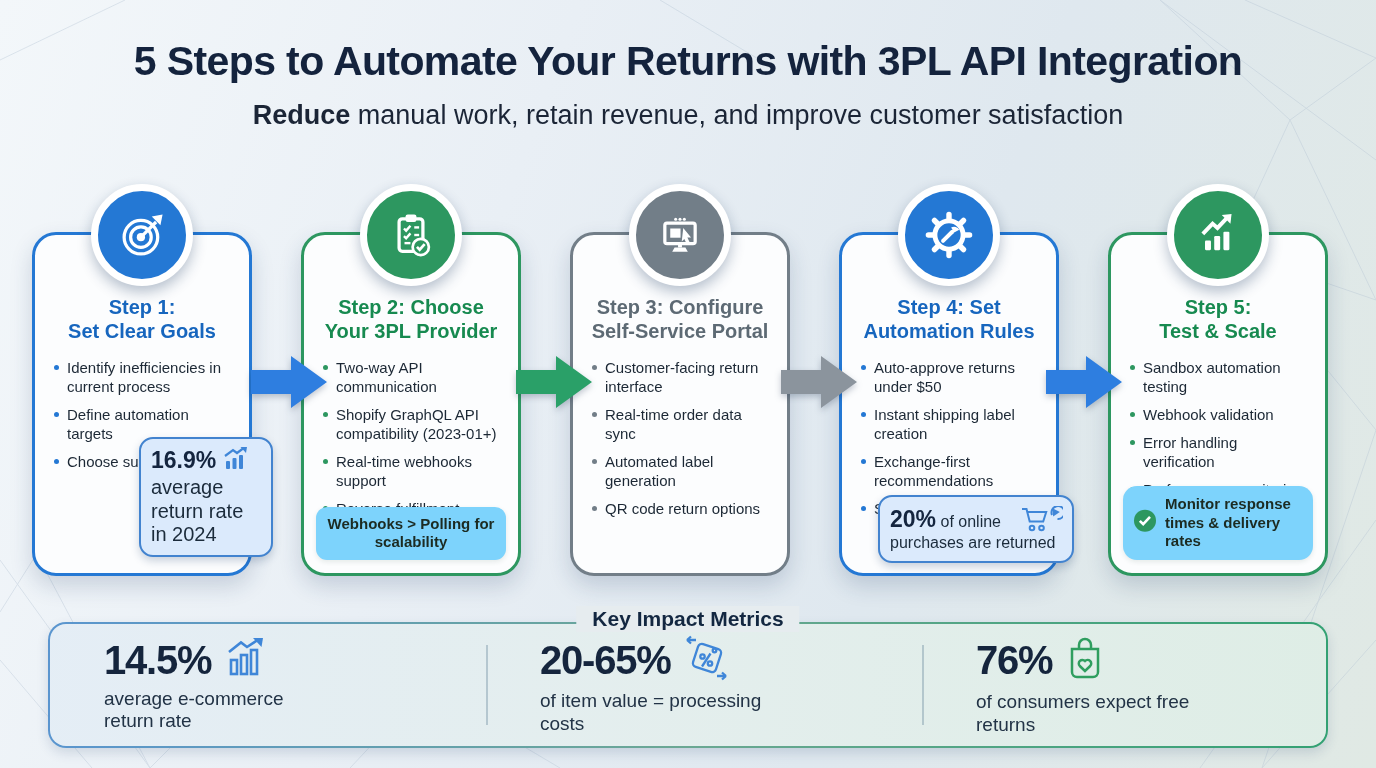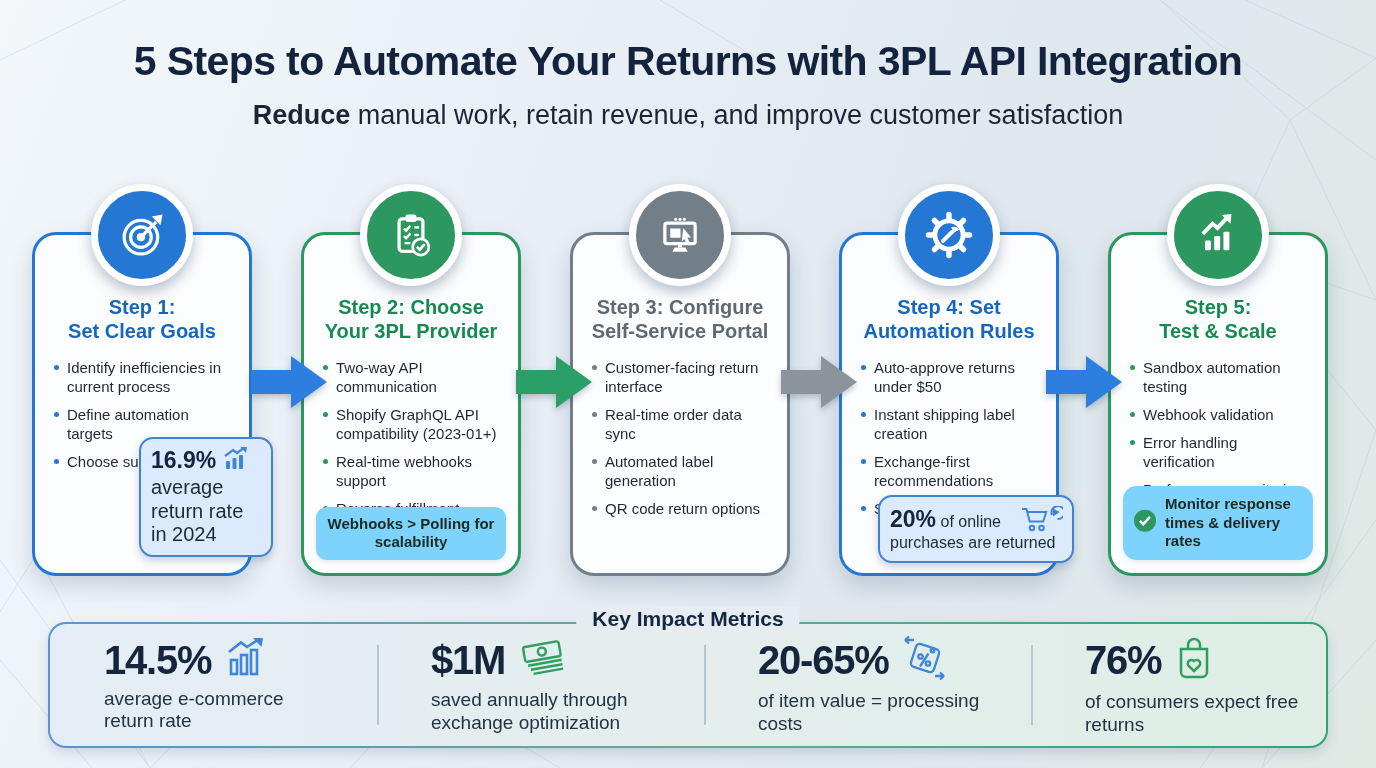--- a/index.html
+++ b/index.html
@@ -337,35 +337,20 @@
                   <rect x="18" y="17" width="6" height="19"></rect>
                   <rect x="28" y="12" width="6" height="24"></rect>
               <path d="M6 14 L18 4.5 L24 9 L37 0.5"></path>
             </g>
             <path d="M30 0 L40 0 L38.5 9 Z" fill="#3f86d8"></path>
           </svg></span>
         </div>
         <div class="metric-label">average e-commerce return rate</div>
       </div>
 
-      <div class="metric-col">
-        <div class="metric-value-row">
-          <span class="metric-value">$1M</span>
-          <span><svg width="52" height="44" viewBox="0 0 52 44">
-            <g transform="rotate(-10 26 22)" stroke="#2f9e5f" stroke-width="2.4" fill="none">
-              <rect x="8" y="8" width="36" height="15" rx="2"></rect>
-              <circle cx="26" cy="15.5" r="4"></circle>
-              <path d="M10 27 h34"></path>
-                  <path d="M12 31.5 h32"></path>
-                  <path d="M14 36 h30"></path>
-            </g>
-          </svg></span>
-        </div>
-        <div class="metric-label">saved annually through exchange optimization</div>
-      </div>
 
       <div class="metric-col">
         <div class="metric-value-row">
           <span class="metric-value">20-65%</span>
           <span><svg width="48" height="46" viewBox="0 0 48 46">
             <g stroke="#3f86d8" stroke-width="2.3" fill="none">
               <rect x="12" y="11" width="24" height="24" rx="4" transform="rotate(18 24 23)"></rect>
               <circle cx="31.5" cy="15.5" r="1.8"></circle>
               <circle cx="19.5" cy="21.5" r="2.2"></circle>
                   <circle cx="27" cy="28.5" r="2.2"></circle>

